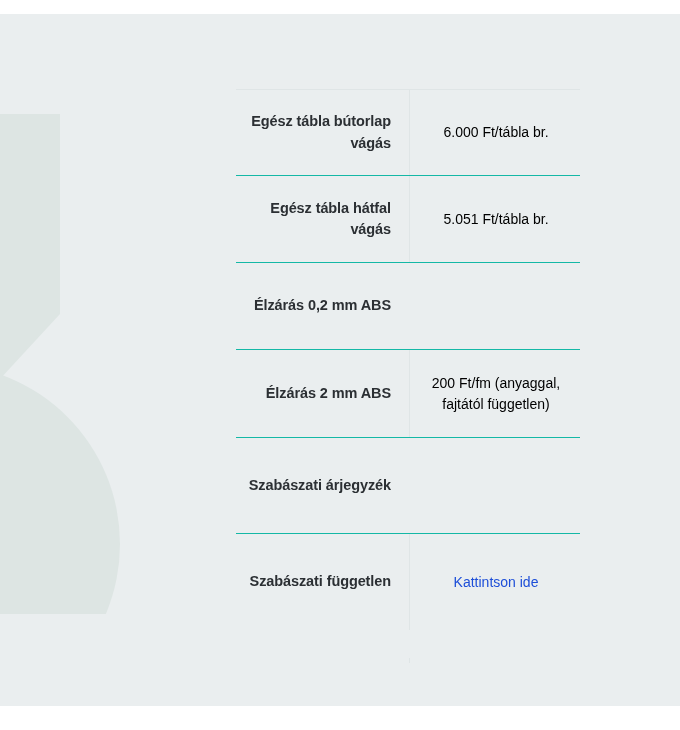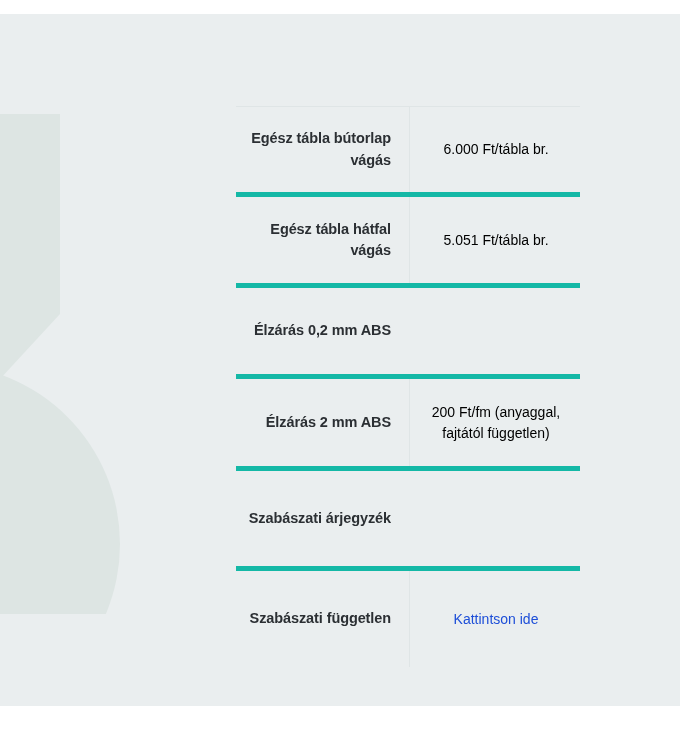--- a/index.html
+++ b/index.html
@@ -41,30 +41,30 @@
     top: 100px;
     width: 300px;
     height: 500px;
     pointer-events: none;
   }
 
   
   #price-table {
     position: absolute;
     left: 236px;
-    top: 92px;
+    top: 75px;
     width: 344px;
     border-collapse: collapse;
     table-layout: fixed;
   }
 
   .row-wrap {
     display: flex;
     align-items: stretch;
-    border-top: 5px solid #14b8a6;
+    border-top: 1px solid #14b8a6;
   }
   .row-wrap.first {
     border-top: 1px solid #dfe5e6;
   }
 
   .cell-label {
     width: 173px;
     box-sizing: border-box;
     padding: 10px 18px 10px 4px;
     text-align: right;

